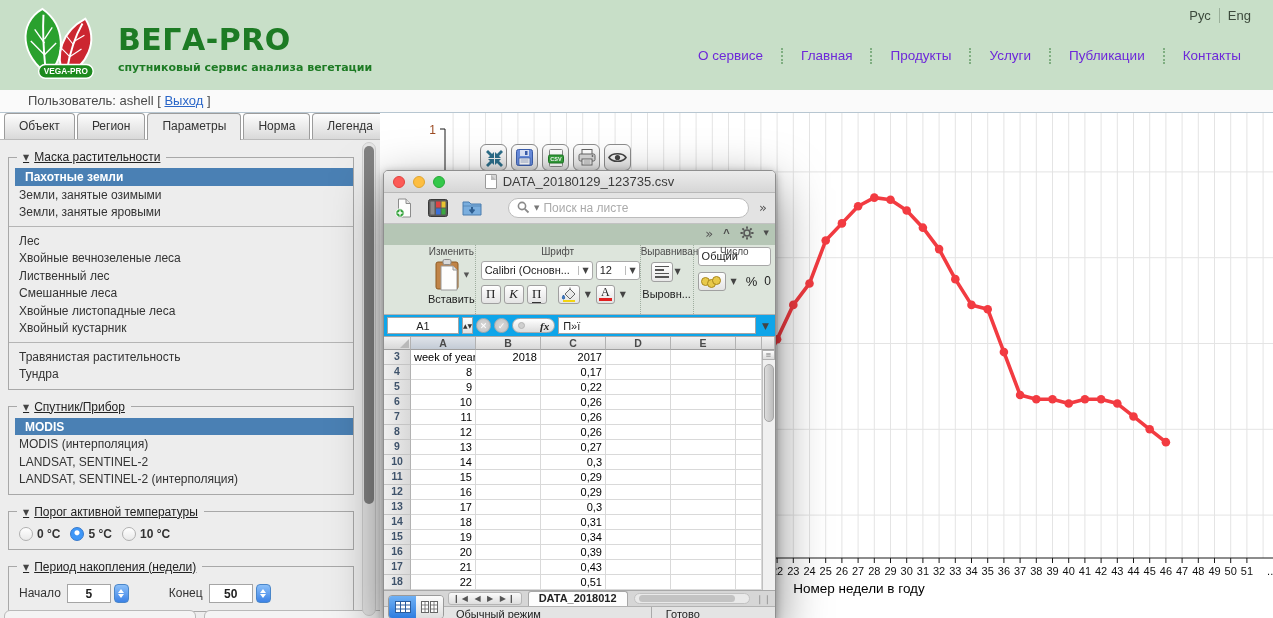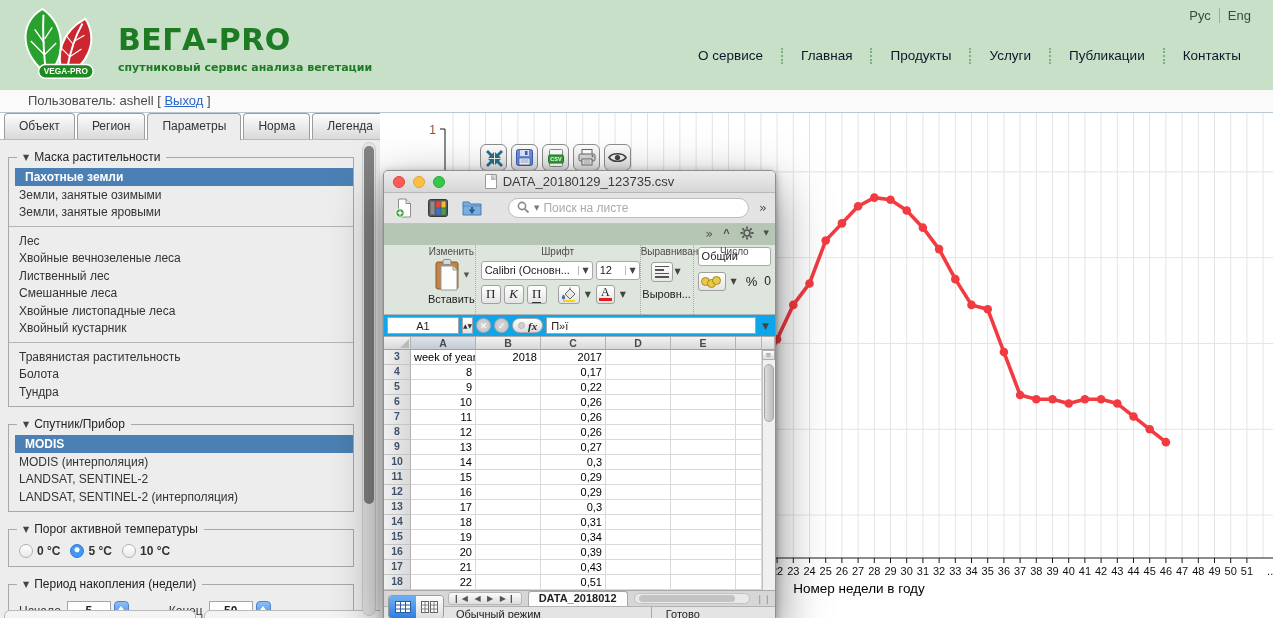--- a/index.html
+++ b/index.html
@@ -10,41 +10,41 @@
   
   .header { position:absolute; left:0; top:0; width:100%; height:90px; background:#c8dfc8; }
   .logo { position:absolute; left:12px; top:6px; width:100px; height:78px; }
   .brand { position:absolute; left:118px; top:22px; font-family:"DejaVu Sans", sans-serif; }
   .brand-title { font-size:30px; font-weight:bold; color:#1d7b24; letter-spacing:0.5px; }
   .brand-sub { font-size:11px; font-weight:bold; color:#1d7b24; margin-top:4px; }
   .lang { position:absolute; right:14px; top:8px; font-size:13px; color:#3c4a3c; }
   .lang span.l { padding:0 8px; cursor:pointer; }
   .lang .lsep { border-left:1px solid #9ab09a; }
   .main-nav { position:absolute; right:14px; top:46px; font-size:13.5px; color:#2c6e2f; display:flex; align-items:center; }
-  .nav-link { color:#0f172a; text-decoration:none; padding:2px 18px; cursor:pointer; }
+  .nav-link { color:#6d28d9; text-decoration:none; padding:2px 18px; cursor:pointer; }
   .nav-sep { border-left:2px dotted #7fae81; height:16px; }
 
   
   .user-bar { position:absolute; left:0; top:90px; width:100%; height:23px; background:#fafafa;
     border-bottom:1px solid #b7c6d1; font-size:13px; color:#4a4a4a; padding-left:28px; line-height:22px; }
   .logout { color:#2a66c8; text-decoration:underline; cursor:pointer; }
 
   
   .sidebar { position:absolute; left:0; top:113px; width:380px; bottom:0; background:#fff; }
   .stabs { position:absolute; left:4px; top:0; height:26px; display:flex; gap:2px; }
   .stab { border:1px solid #9c9c9c; border-bottom:none; border-radius:4px 4px 0 0;
     background:linear-gradient(#fdfdfd,#d9d9d9); font-size:12px; color:#333;
     padding:5px 14px 0 14px; height:26px; cursor:pointer; }
   .stab.active { background:#ededed; height:27px; z-index:3; position:relative; }
   .spanel { position:absolute; left:0; top:26px; right:0; bottom:0; background:#ededed; border-top:1px solid #bbb; }
   .sscroll-track { position:absolute; right:4px; top:2px; bottom:2px; width:14px; background:#e6e6e6;
     border:1px solid #cfcfcf; border-radius:7px; }
   .sscroll-thumb { position:absolute; right:6px; top:6px; width:10px; height:358px; background:#828282; border-radius:5px; }
   fieldset.sec { border:1px solid #a8a8a8; margin:10px 26px 8px 8px; padding:4px 0 6px 0; background:#ededed; }
-  fieldset.sec legend { margin-left:8px; padding:0 6px; font-size:12px; color:#222; }
+  fieldset.sec legend { margin-left:8px; padding:0 6px; font-size:12px; color:#222;text-decoration:underline; }
   legend .tri { font-family:"DejaVu Sans", sans-serif; font-size:8px; color:#444; margin-right:5px; vertical-align:1px; }
   .list-item { font-size:12px; color:#333; padding:2px 10px; height:17.5px; cursor:pointer; white-space:nowrap; }
   .list-item.selected { background:#4a80b4; color:#fff; font-weight:bold;margin-left:6px; }
   .list-sep { border-top:1px solid #b5b5b5; margin:5px 0; }
   .radio-rowbox { display:flex; align-items:center; padding:4px 10px 2px 10px; gap:10px; }
   .radio-row { display:flex; align-items:center; gap:4px; cursor:pointer; }
   .radio { width:14px; height:14px; border-radius:50%; background:linear-gradient(#ffffff,#e9e9e9);
     border:1px solid #b0b0b0; display:inline-block; }
   .radio.on { background:radial-gradient(circle at 50% 40%, #ffffff 0 2px, #3f97f7 3px); border:1px solid #3377cc; }
   .radio-label { font-size:12px; font-weight:bold; color:#333; }
@@ -126,21 +126,21 @@
   .fbar { height:22px; background:#0ea5e9; border-bottom:1px solid #a9a9a9; display:flex; align-items:center; padding:0 3px; gap:3px; }
   .namebox { width:72px; height:17px; background:#fff; border:1px solid #a5a5a5; font-size:11px; color:#222;
     text-align:center; line-height:16px; }
   .nbstep { width:11px; height:17px; background:linear-gradient(#fff,#e2e2e2); border:1px solid #a5a5a5;
     display:flex; flex-direction:column; align-items:center; justify-content:center; font-size:6px; color:#333; cursor:pointer;
     font-family:"DejaVu Sans", sans-serif; line-height:4px; }
   .cirbtn { width:15px; height:15px; border-radius:50%; background:radial-gradient(#d9d9d9,#bfbfbf); border:1px solid #ababab;
     color:#fff; font-size:9px; display:flex; align-items:center; justify-content:center; cursor:pointer;
     font-family:"DejaVu Sans", sans-serif; }
   .fxoval { height:15px; border-radius:8px; background:linear-gradient(#fff,#dcdcdc); border:1px solid #ababab;
-    display:flex; align-items:center; padding:0 5px; gap:3px; cursor:pointer; }
+    display:flex; align-items:center; padding:0 5px; gap:15px; cursor:pointer; }
   .fxoval .dot { width:7px; height:7px; border-radius:50%; background:#cfcfcf; border:1px solid #b5b5b5; }
   .fxoval .fx { font-family:"Liberation Serif", serif; font-style:italic; font-weight:bold; font-size:11px; color:#222; }
   .ffield { flex:1; height:17px; background:#fff; border:1px solid #a5a5a5; font-size:11px; color:#222;
     padding:0 4px; line-height:16px; }
   .fcar { font-family:"DejaVu Sans", sans-serif; font-size:9px; color:#444; padding:0 3px; cursor:pointer; }
 
   .sheetwrap { flex:1; position:relative; background:#fff; display:flex; flex-direction:column; }
   .colrow { height:13px; display:grid; grid-template-columns:27px repeat(5,65px) 1fr 13px; }
   .colhdr { background:linear-gradient(#f2f2f2,#d8d8d8); border-right:1px solid #b2b2b2; border-bottom:1px solid #9f9f9f;
     font-size:10.5px; font-weight:bold; color:#4a4a4a; text-align:center; line-height:12px; cursor:pointer; }
@@ -239,21 +239,20 @@
           <div class="list-item">Земли, занятые яровыми</div>
           <div class="list-sep"></div>
           <div class="list-item">Лес</div>
           <div class="list-item">Хвойные вечнозеленые леса</div>
           <div class="list-item">Лиственный лес</div>
           <div class="list-item">Смешанные леса</div>
           <div class="list-item">Хвойные листопадные леса</div>
           <div class="list-item">Хвойный кустарник</div>
           <div class="list-sep"></div>
           <div class="list-item">Травянистая растительность</div>
-          <div class="list-item">Болота</div>
           <div class="list-item">Тундра</div>
         </div>
     </fieldset>
     <fieldset class="sec">
       <legend><span class="tri">▼</span><span>Спутник/Прибор</span></legend>
       <div>
           <div class="list-item selected">MODIS</div>
           <div class="list-item">MODIS (интерполяция)</div>
           <div class="list-item">LANDSAT, SENTINEL-2</div>
           <div class="list-item">LANDSAT, SENTINEL-2 (интерполяция)</div>

